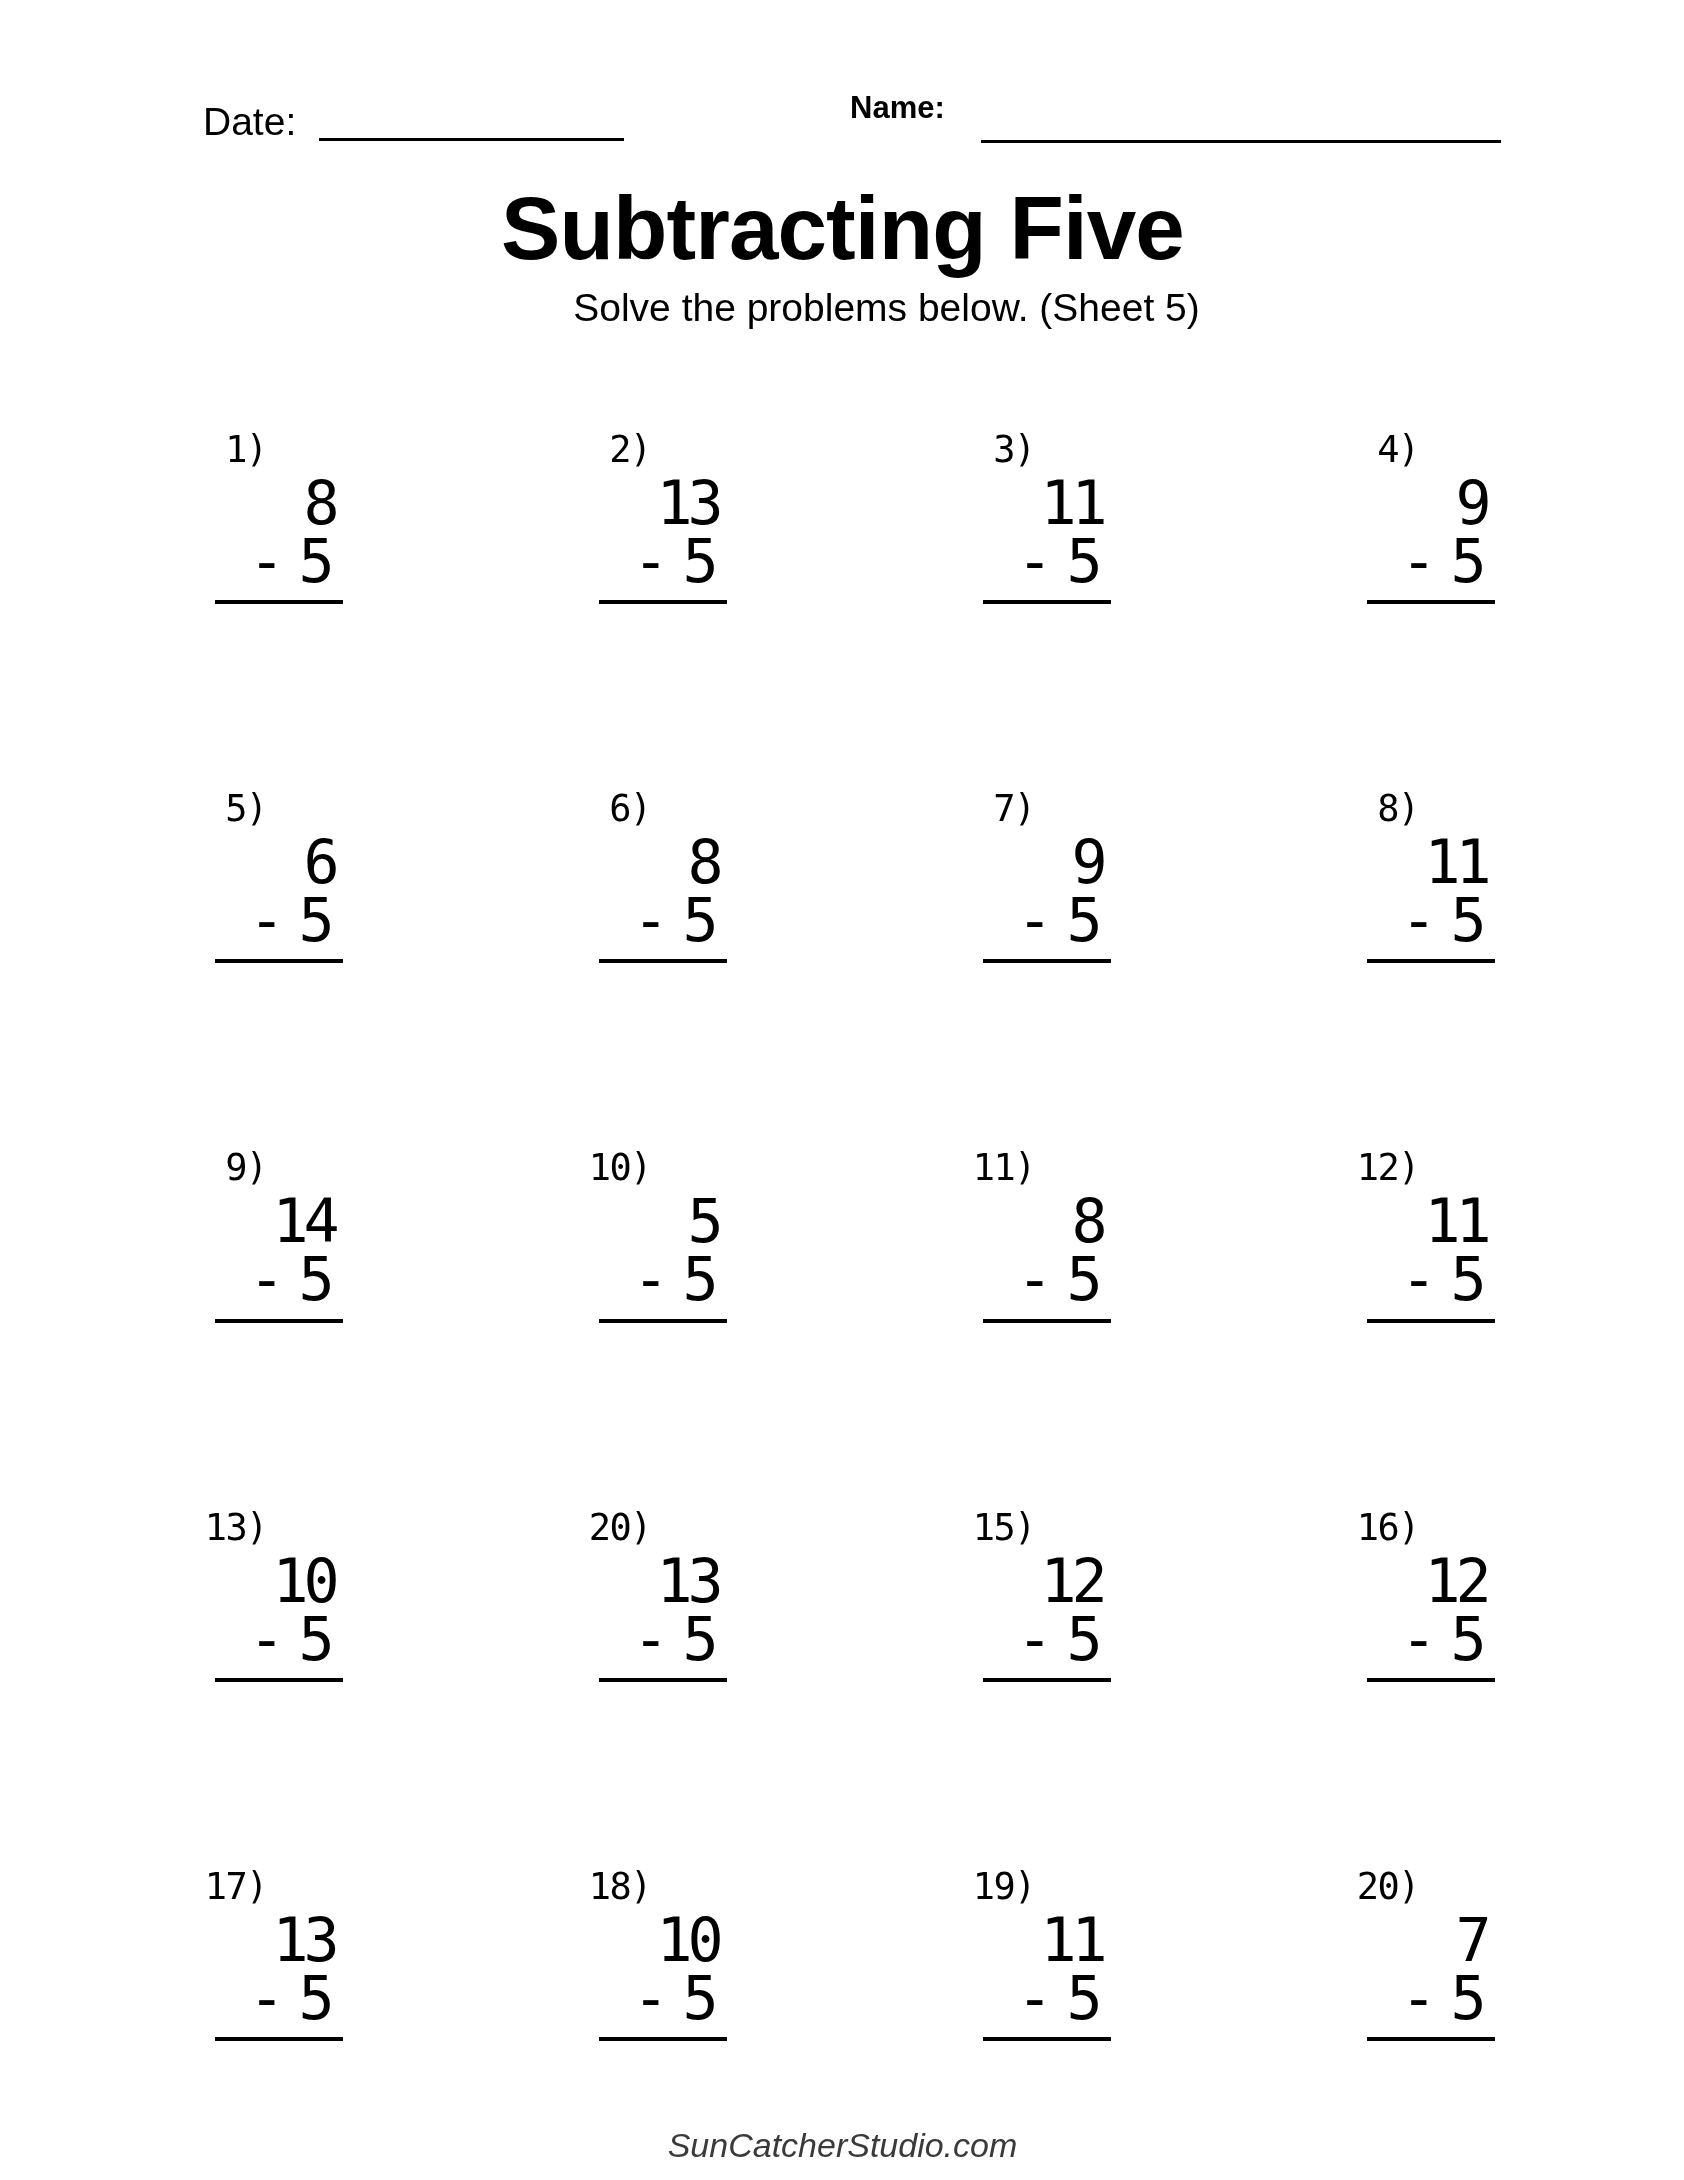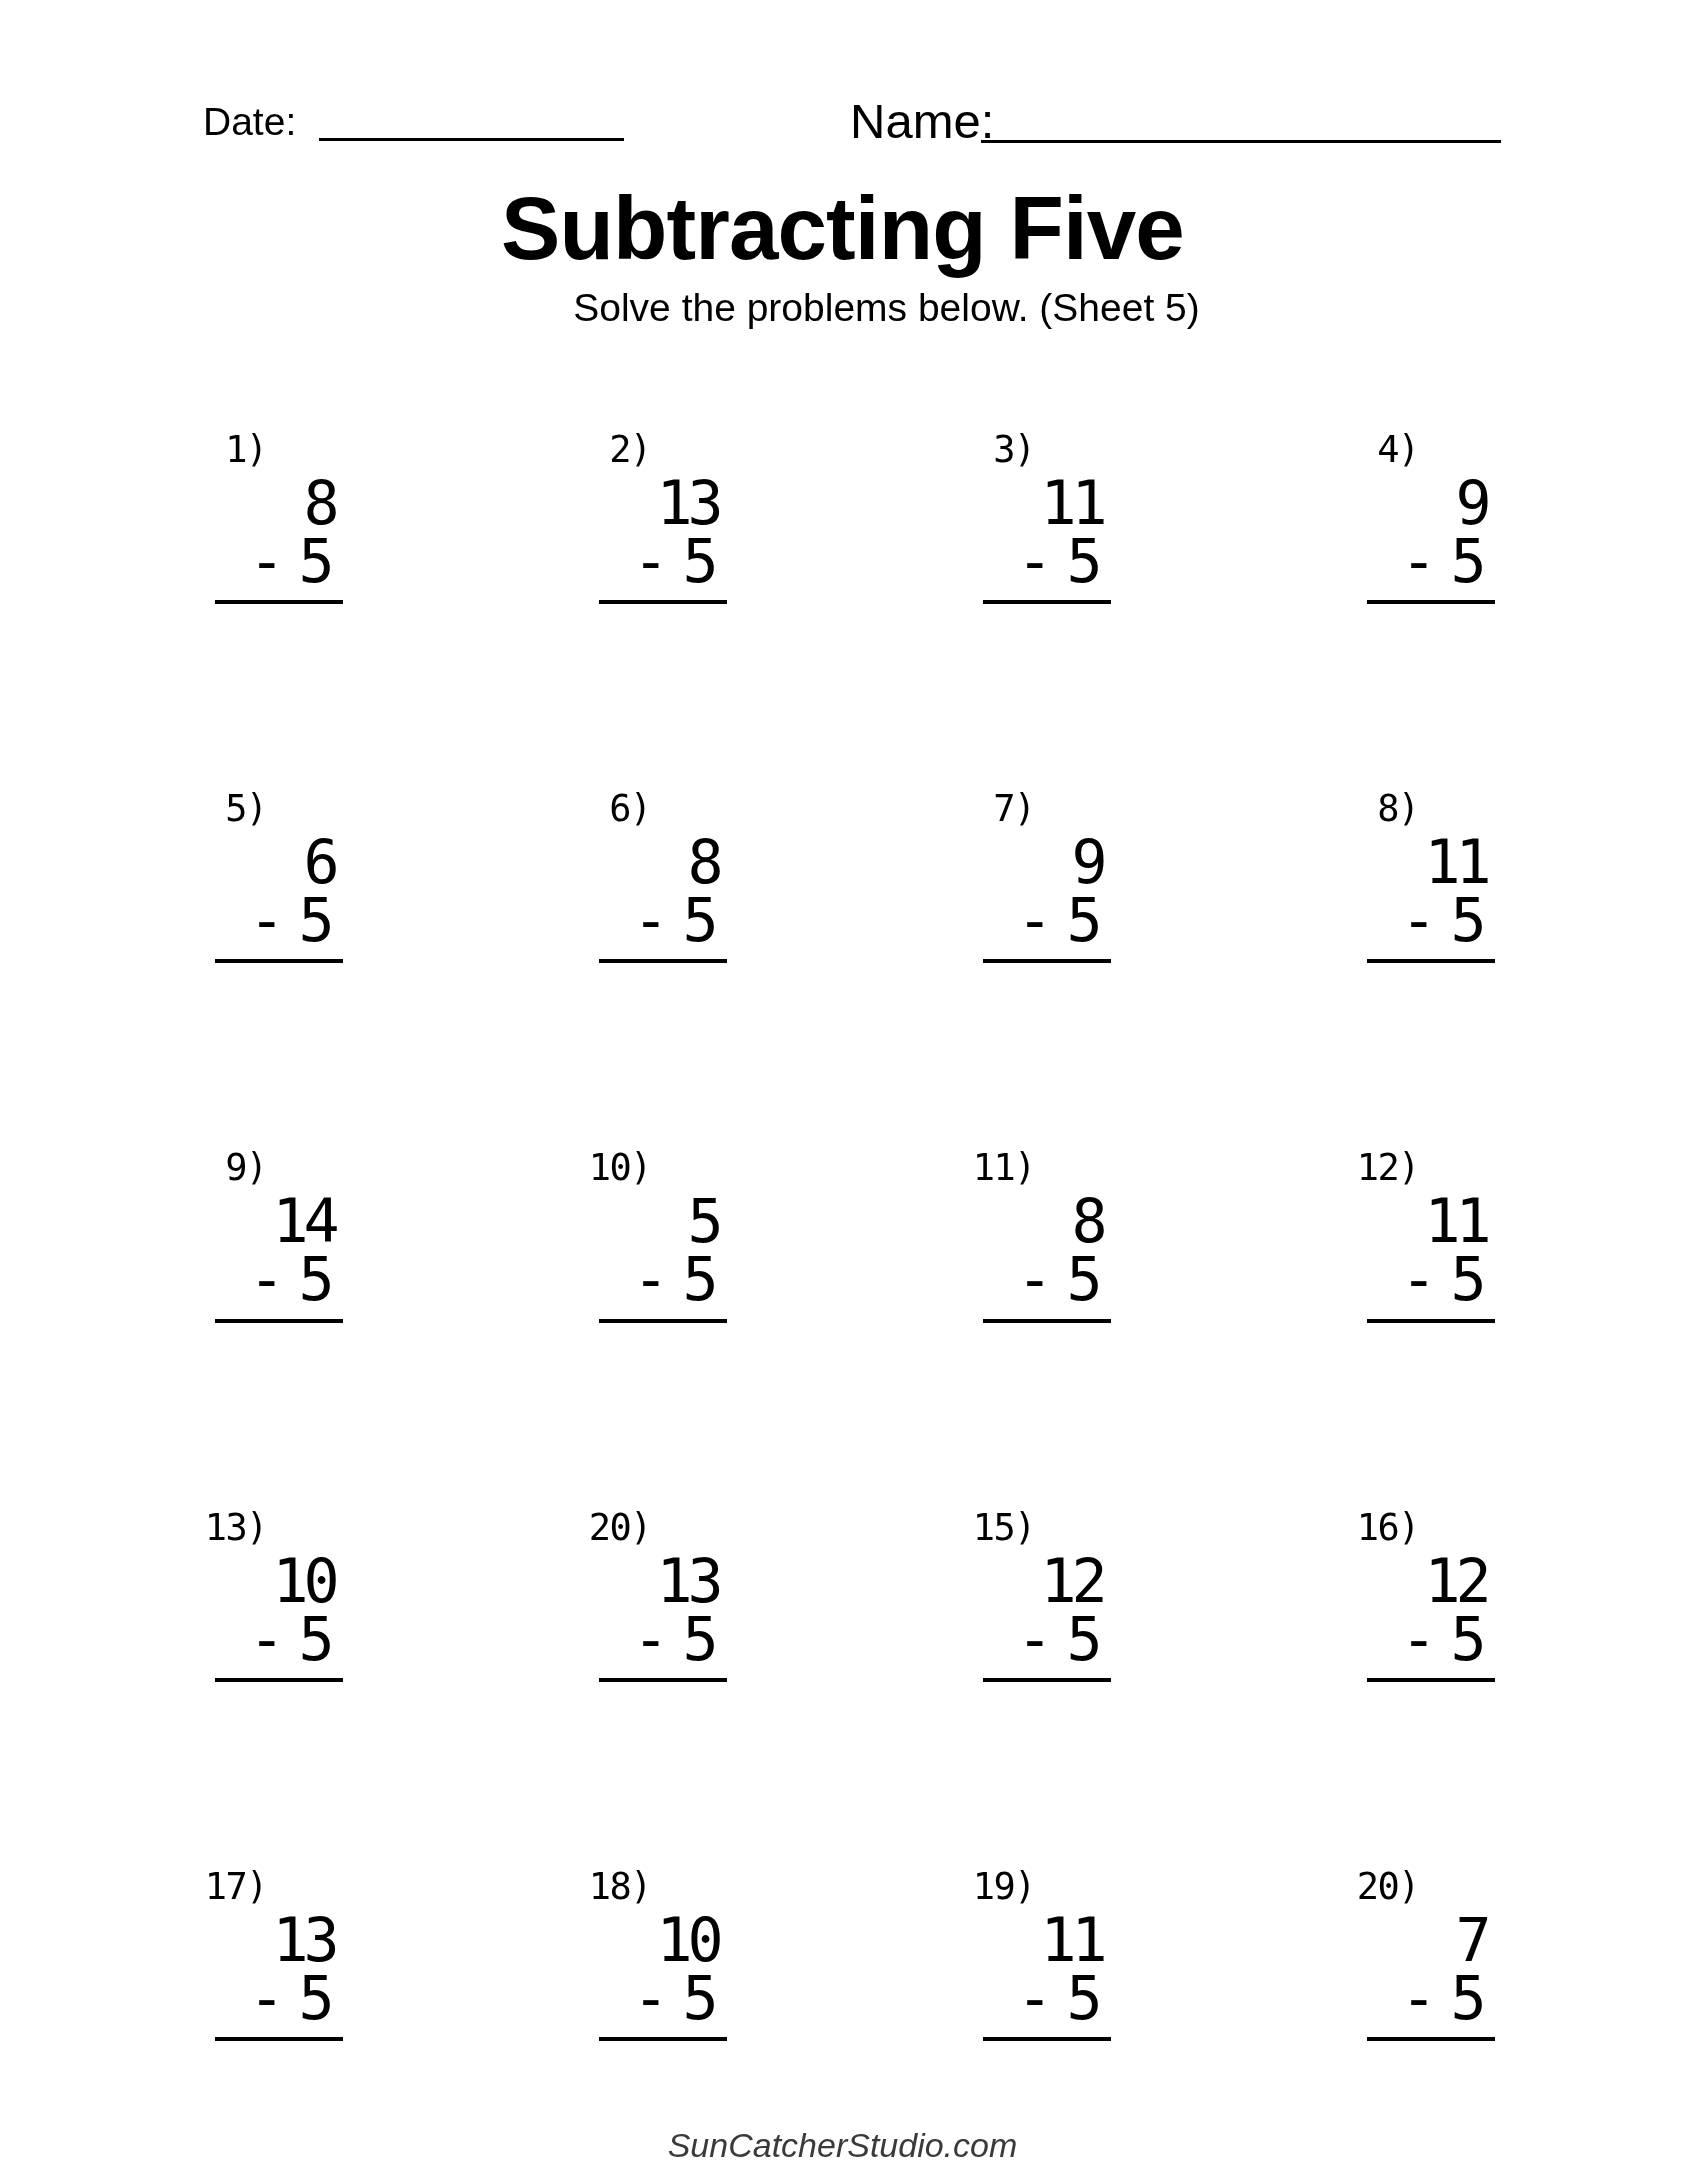--- a/index.html
+++ b/index.html
@@ -29,23 +29,24 @@
     position: absolute;
     left: 319px;
     top: 109px;
     width: 305px;
     height: 29px;
     border-bottom: 3.4px solid #000;
   }
   .name-label {
     position: absolute;
     left: 850px;
-    top: 101px;
-    font-size: 49px;
+    top: 87px;
+    font-size: 31px;
     line-height: 41px;
+    font-weight: bold;
   }
   .name-line {
     position: absolute;
     left: 981px;
     top: 109px;
     width: 520px;
     height: 31px;
     border-bottom: 3.4px solid #000;
   }
   .title {

